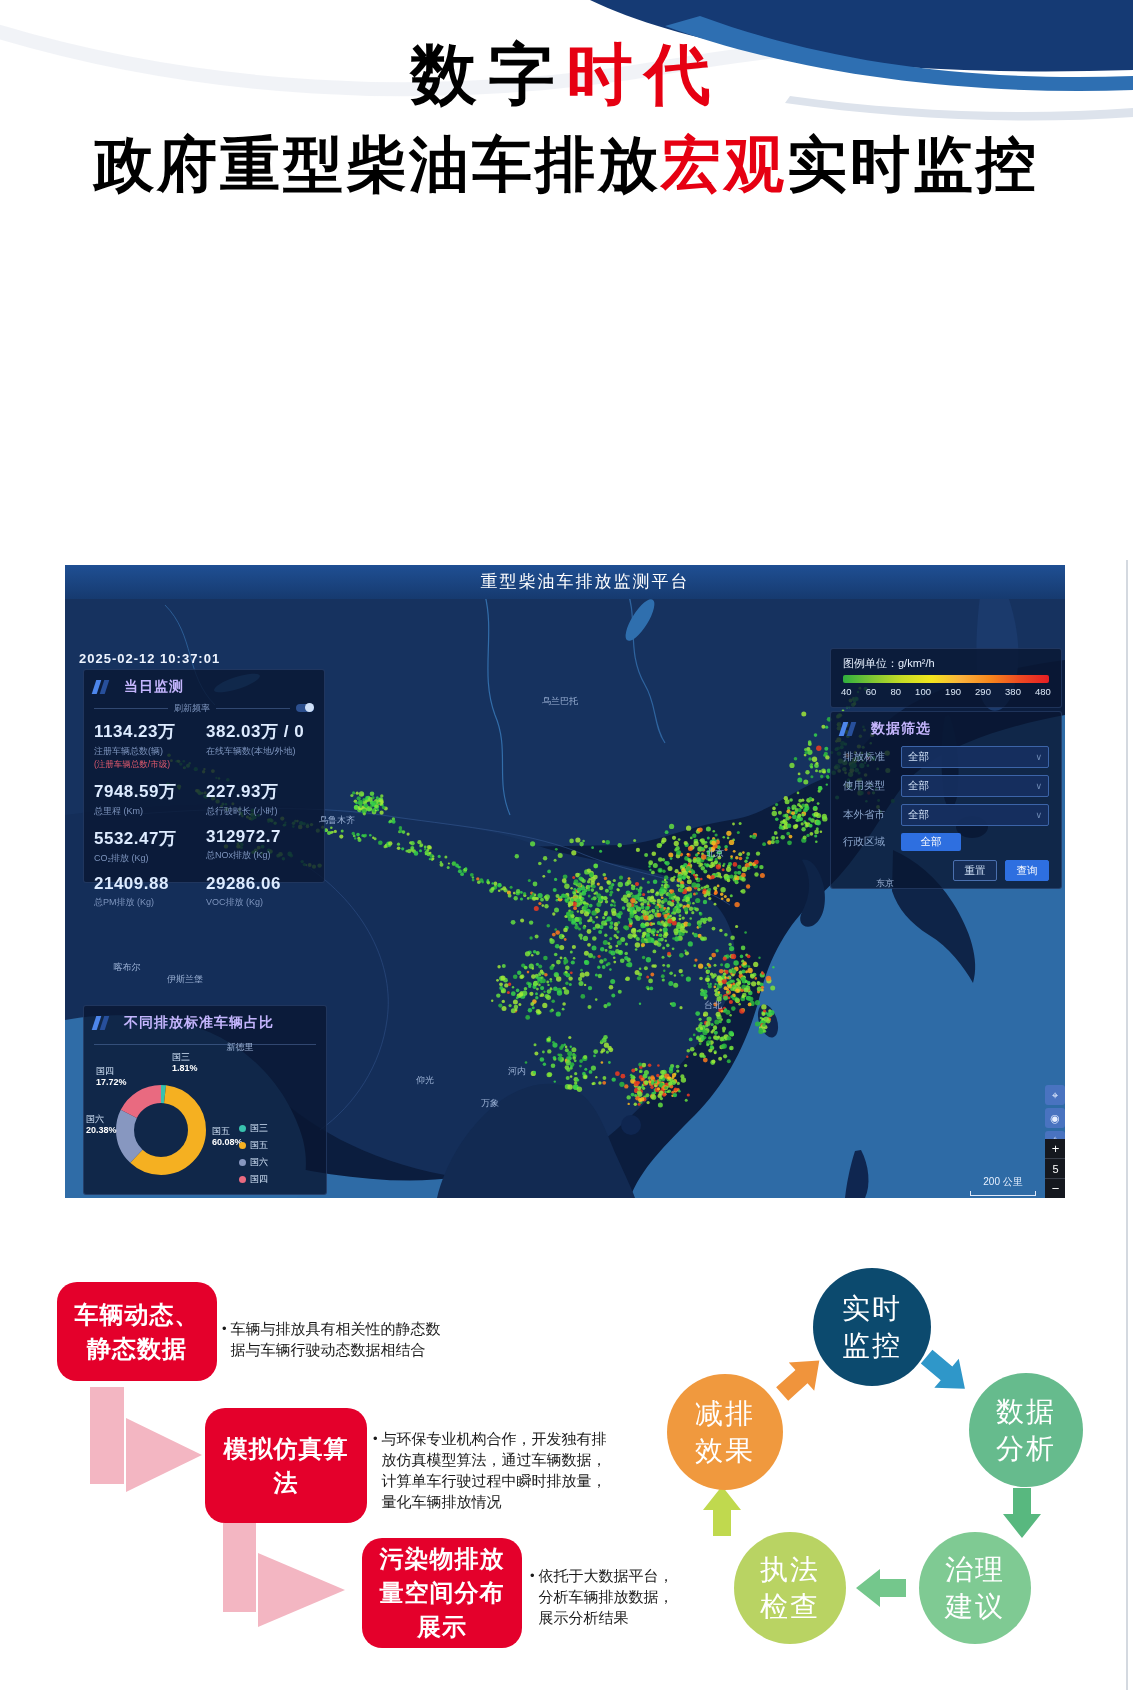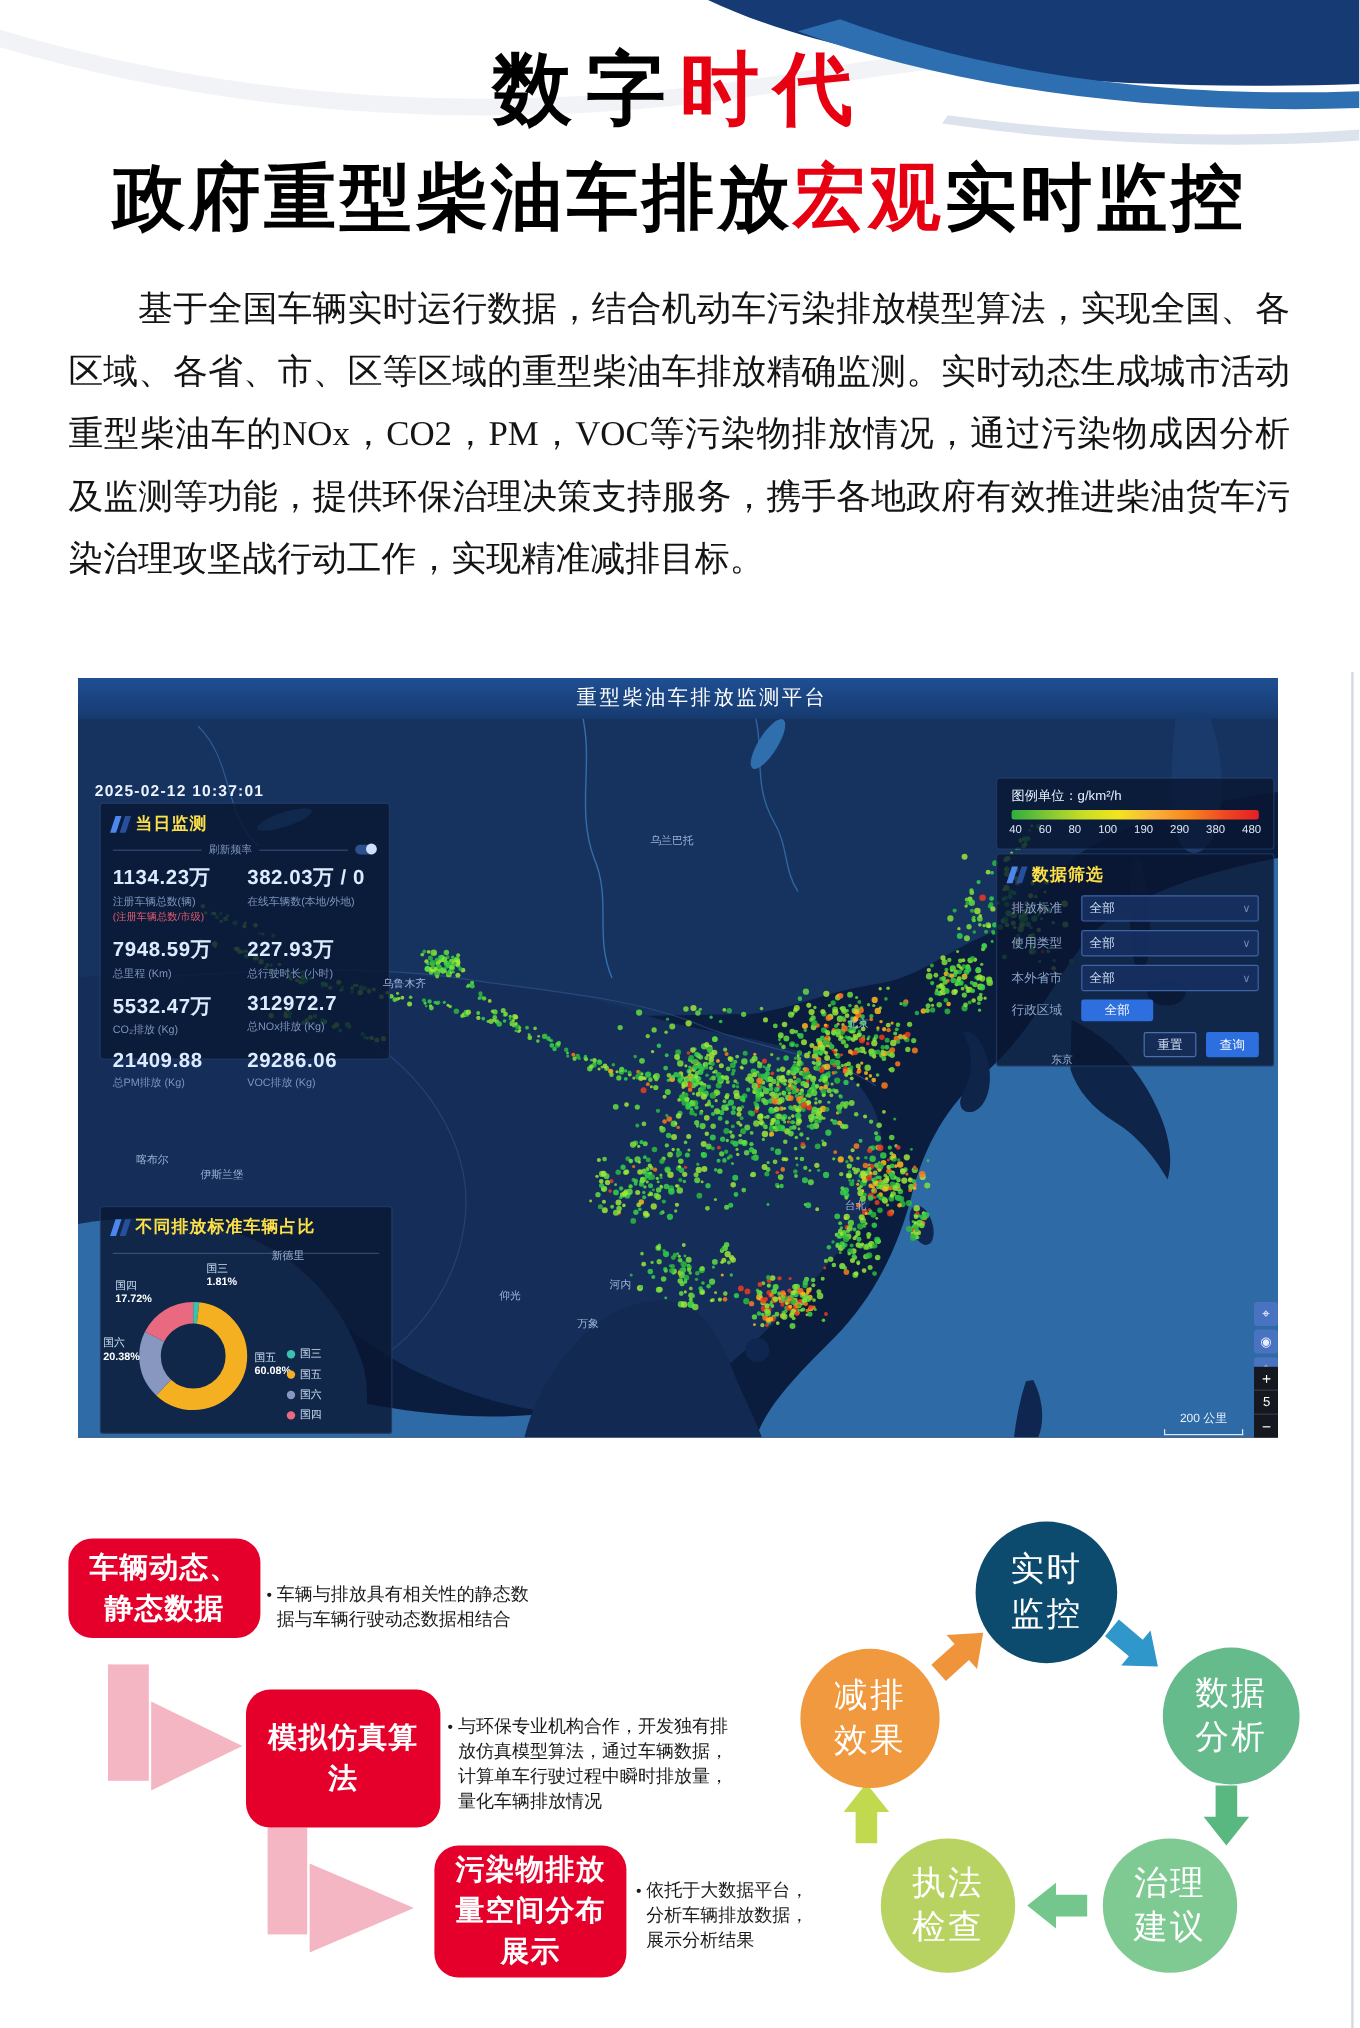--- a/index.html
+++ b/index.html
@@ -23,21 +23,21 @@
   .map-svg{position:absolute;left:0;top:0;width:1000px;height:633px;}
   .dash-header{position:absolute;left:0;top:0;width:1000px;height:34px;
                background:linear-gradient(180deg,#1f4f93,#163a6f);}
   .dash-header .t{display:block;text-align:center;line-height:34px;color:#fff;font-size:17px;letter-spacing:2px;margin-left:40px;}
   .timestamp{position:absolute;left:14px;top:86px;color:#eef4ff;font-size:13px;font-weight:bold;letter-spacing:1px;}
 
   .panel{position:absolute;background:rgba(9,23,50,.8);border:1px solid rgba(95,135,205,.25);border-radius:3px;}
   .p-title{display:flex;align-items:center;gap:6px;padding:8px 10px 4px 10px;}
   .accent{display:inline-block;width:5px;height:14px;background:#4d86ec;transform:skewX(-18deg);}
   .accent.l2{background:#274f9b;margin-left:-3px;}
-  .p-title .txt{color:#fde047;font-size:14px;font-weight:bold;letter-spacing:1px;}
+  .p-title .txt{color:#c4b5fd;font-size:14px;font-weight:bold;letter-spacing:1px;margin-left:11px;}
   .sub-row{display:flex;align-items:center;gap:6px;padding:0 10px;height:16px;}
   .sub-row .line{flex:1;height:1px;background:rgba(120,155,215,.35);}
   .sub-row .s{color:#7d94bd;font-size:9px;}
   .toggle{width:18px;height:8px;border-radius:4px;background:#2c4f8e;position:relative;}
   .toggle::after{content:"";position:absolute;right:0;top:-1px;width:9px;height:9px;border-radius:50%;background:#cfe0f8;}
 
   .today{left:18px;top:104px;width:240px;height:212px;}
   .stats{display:grid;grid-template-columns:1fr 1fr;padding:4px 10px;row-gap:9px;column-gap:4px;}
   .stat .v{color:#ddeBFF;color:#ddebff;font-size:17px;font-weight:bold;letter-spacing:.5px;}
   .stat .l{color:#7d94bd;font-size:9px;margin-top:2px;}
@@ -84,21 +84,21 @@
          align-items:center;justify-content:center;border-bottom:1px solid #3a3f4a;}
   .scale{position:absolute;left:905px;top:610px;color:#e8f1ff;font-size:10px;text-align:center;width:66px;}
   .scale .bar{margin-top:2px;height:4px;border-bottom:1px solid #dfe8f8;border-left:1px solid #dfe8f8;border-right:1px solid #dfe8f8;}
   .city-label{position:absolute;transform:translate(-50%,-50%);color:#9db3d6;font-size:9px;white-space:nowrap;}
 
   
   .flow-svg{position:absolute;left:0;top:1160px;pointer-events:none;}
   .rbox{position:absolute;background:#e4002b;border-radius:20px;color:#fff;font-weight:bold;
         font-size:24px;line-height:34px;text-align:center;display:flex;align-items:center;justify-content:center;
         padding:8px;box-sizing:border-box;letter-spacing:1px;}
-  .rb1{left:57px;top:1282px;width:160px;height:83px;}
+  .rb1{left:57px;top:1282px;width:160px;height:99px;}
   .rb2{left:205px;top:1408px;width:162px;height:115px;}
   .rb3{left:362px;top:1538px;width:160px;height:110px;}
   .note{position:absolute;display:flex;gap:4px;color:#1a1a1a;font-size:15px;line-height:21px;}
   .note .bullet{flex:0 0 auto;font-size:13px;line-height:21px;}
   .n1{left:222px;top:1318px;width:232px;}
   .n2{left:373px;top:1428px;width:247px;}
   .n3{left:530px;top:1565px;width:152px;}
   .cycle-circle{position:absolute;border-radius:50%;display:flex;align-items:center;justify-content:center;
         color:#fff;font-family:"Liberation Serif","DejaVu Serif",serif;font-size:28px;line-height:37px;
         text-align:center;letter-spacing:2px;}
@@ -112,21 +112,20 @@
   <svg class="banner" width="1133" height="160" viewBox="0 0 1133 160">
     <path d="M-20,26 C190,92 430,108 672,66 C800,44 980,28 1140,30" stroke="#e9edf3" stroke-width="14" fill="none" opacity="0.65"></path>
     <path d="M590,0 C700,52 880,78 1133,70 L1133,0 Z" fill="#153a74"></path>
     <path d="M665,26 C795,74 965,96 1133,90 L1133,76 C960,82 820,60 700,16 Z" fill="#2e6fb2"></path>
     <path d="M790,96 C905,112 1025,116 1133,108 L1133,117 C1020,125 895,119 785,103 Z" fill="#dde3ec"></path>
   </svg>
   <div class="edge-line"></div>
 
   <div class="title1"><span>数字</span><span class="red">时代</span></div>
   <div class="title2"><span>政府重型柴油车排放</span><span class="red">宏观</span><span>实时监控</span></div>
-  <p class="intro">基于全国车辆实时运行数据，结合机动车污染排放模型算法，实现全国、各区域、各省、市、区等区域的重型柴油车排放精确监测。实时动态生成城市活动重型柴油车的NOx，CO2，PM，VOC等污染物排放情况，通过污染物成因分析及监测等功能，提供环保治理决策支持服务，携手各地政府有效推进柴油货车污染治理攻坚战行动工作，实现精准减排目标。</p>
 
   <div class="dashboard">
     <svg class="map-svg" viewBox="0 0 1000 633" preserveAspectRatio="none">
       <rect width="1000" height="633" fill="#0b1d3e"></rect>
       <path d="M0,0 H1000 V95 C930,105 870,120 830,150 C800,172 790,200 755,215 C720,230 700,250 665,255 C620,262 600,275 560,280 L0,290 Z" fill="#16325f"></path>
       <path d="M930,0 C950,40 962,90 946,132 C936,152 920,150 915,128 C908,95 912,40 920,0 Z" fill="#1b3a6c"></path>
       <path d="M0,250 C80,240 180,235 260,245 C340,255 420,260 470,280 C530,300 600,300 640,330 C680,360 680,420 640,470 C600,520 560,560 520,590 C480,615 430,620 380,610 C300,595 240,560 200,520 C150,470 80,470 0,480 Z" fill="#142e59"></path>
       <path d="M1000,150 C920,165 860,190 835,225 C810,260 790,300 755,330 C725,355 705,390 695,430 C685,470 665,515 630,550 C600,580 575,605 565,633 L1000,633 Z" fill="#2e6ba6"></path>
       <path d="M565,633 C520,612 460,602 395,612 C320,623 230,606 160,585 C100,567 45,562 0,575 L0,633 Z" fill="#2e6ba6"></path>
       <path d="M0,455 C55,445 120,450 165,478 C205,503 228,540 238,575 C244,600 240,620 232,633 L0,633 Z" fill="#2f6ca7"></path>

